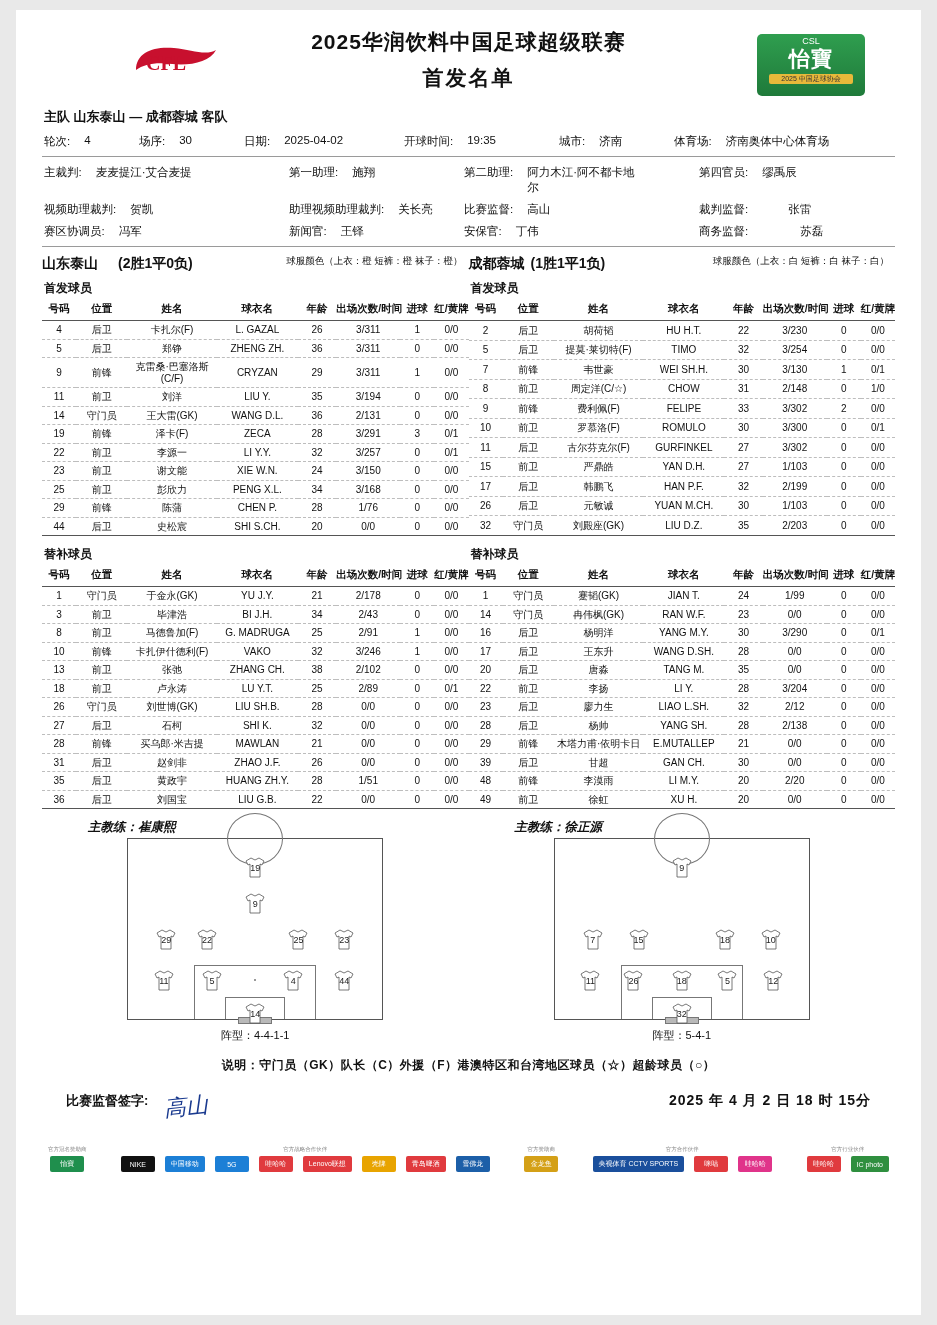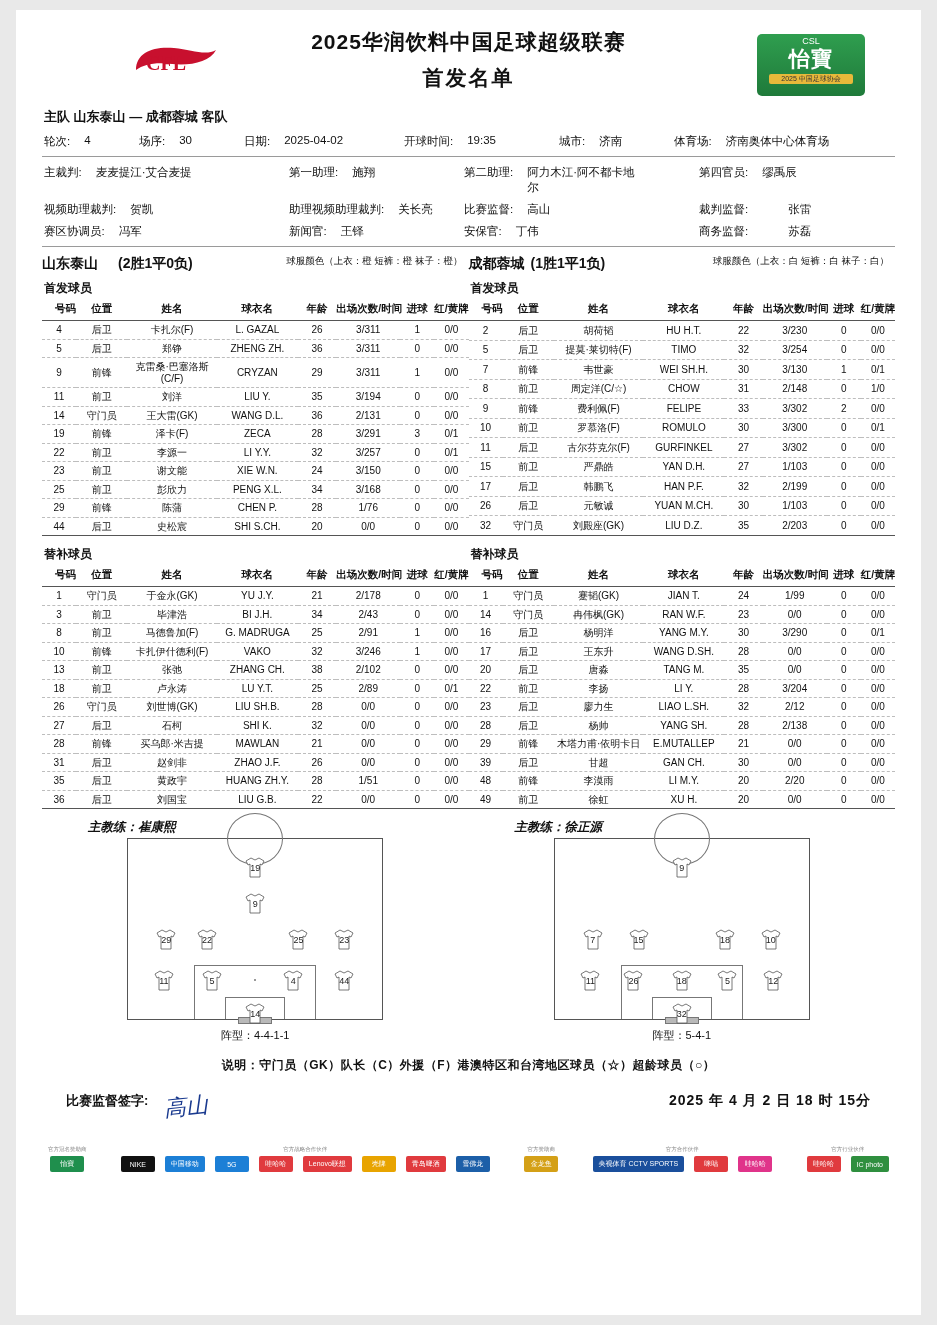--- a/index.html
+++ b/index.html
@@ -57,21 +57,21 @@
   .tbl { width: 50%; border-collapse: collapse; font-size: 10px; table-layout: fixed; }
   .tbl th {
     font-weight: bold; font-size: 10.5px; padding: 3px 0 4px 0;
     border-bottom: 1px solid #555; white-space: nowrap;
   }
   .tbl td {
     text-align:center; padding: 3px 1px; border-bottom: 1px dashed #bdbdbd;
     line-height: 1.15;
   }
   .tbl tr:last-child td { border-bottom: 1px solid #555; }
-  .c-num   { width: 8%; text-align: right; }
+  .c-num   { width: 8%; }
   .c-pos   { width: 12%; }
   .c-name  { width: 21%; }
   .c-shirt { width: 19%; }
   .c-age   { width: 9%; }
   .c-apps  { width: 15%; text-align: center; }
   .c-goal  { width: 8%; }
   .c-card  { width: 8%; }
 
   .sect-title { display:flex; margin: 10px 0 2px 0; }
   .sect-title .half { width:50%; font-size: 12px; font-weight:bold; padding-left:2px; }
@@ -241,21 +241,21 @@
       <div class="meta-cell" style="width:175px">
         <span class="k">新闻官:</span>
         <span class="v">王铎</span>
       </div>
       <div class="meta-cell" style="width:235px">
         <span class="k">安保官:</span>
         <span class="v">丁伟</span>
       </div>
       <div class="meta-cell">
         <span class="k">商务监督:</span>
-        <span class="v" style="margin-left:40px">苏磊</span>
+        <span class="v" style="margin-left:52px">苏磊</span>
       </div>
     </div>
 
     <div class="hr"></div>
   </div>
 
   <div class="team-head">
     <div class="half">
       <span class="tname">山东泰山</span>
       <span class="tname" style="margin-left:20px">(2胜1平0负)</span>

